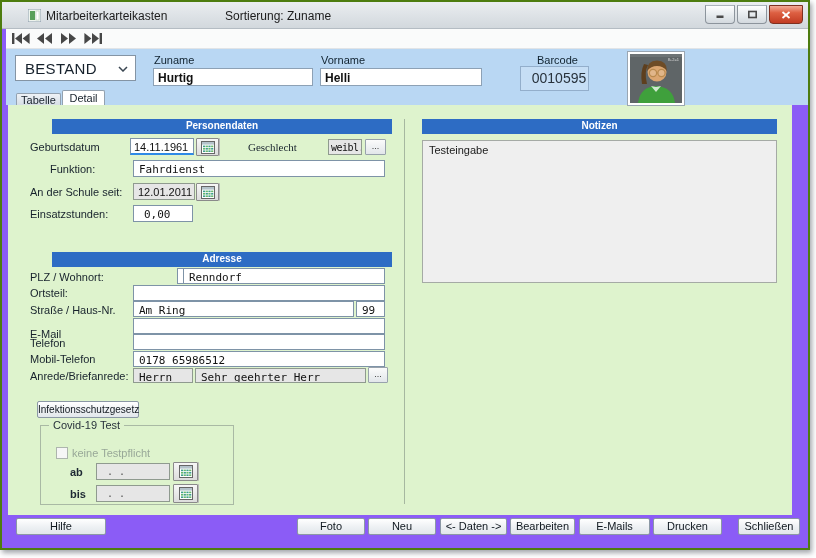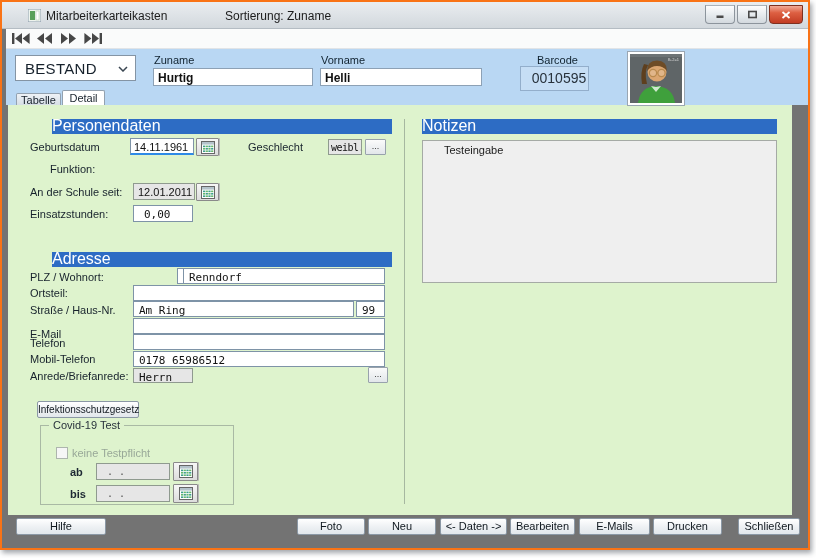--- a/index.html
+++ b/index.html
@@ -1,20 +1,20 @@
 <!DOCTYPE html>
 <html><head>
 <meta charset="utf-8">
 <style>
   * { box-sizing: border-box; margin:0; padding:0; }
   html,body { width:816px; height:558px; background:#fff; overflow:hidden;
     font-family:"Liberation Sans", sans-serif; position:relative; }
 
   .window { position:absolute; left:0; top:0; width:810px; height:550px;
-    border:2px solid #f97316; background:#737373;
+    border:2px solid #4d7c0f; background:#8b5cf6;
     box-shadow:2px 3px 5px rgba(50,60,70,.45); }
 
   
   .titlebar { position:absolute; left:0; top:0; width:806px; height:27px;
     background:linear-gradient(#eaedf0,#d2d8dd); border-bottom:1px solid #b4bcc3; }
   .title-text { position:absolute; top:7px; font-size:12px; color:#1b1b1b; white-space:nowrap; }
   .app-icon { position:absolute; left:26px; top:7px; width:13px; height:13px; }
   .winbtn { position:absolute; top:3px; height:19px; border:1px solid #8c949c; border-top:1px solid #aab2ba;
     border-radius:0 0 4px 4px; background:linear-gradient(#fdfdfe,#e9edf0 45%,#d3d9de);
     display:flex; align-items:center; justify-content:center; cursor:default; }
@@ -41,35 +41,35 @@
 
   
   .tab { position:absolute; font-size:11px; text-align:center; color:#18222c;
     border:1px solid #93a1af; border-bottom:none; border-radius:2px 2px 0 0; }
   .tab.inactive { left:14px; top:91px; width:45px; height:12px; line-height:12px;
     background:linear-gradient(#eef2f6,#d6deE6); }
   .tab.active { left:60px; top:88px; width:43px; height:15px; line-height:15px; background:#fff; z-index:3; }
 
   
   .page { position:absolute; left:6px; top:103px; width:784px; height:410px; background:#def3cd; }
-  .secbar { position:absolute; height:15px; background:#2d6cc4; color:#fff; font-weight:normal;
-    font-size:16px; text-align:left; line-height:14px; }
+  .secbar { position:absolute; height:15px; background:#2d6cc4; color:#fff; font-weight:bold;
+    font-size:10px; text-align:center; line-height:14px; }
   .lbl { position:absolute; font-size:11px; color:#17222c; white-space:nowrap; }
   .inp { position:absolute; background:#fff; border:1px solid #7e93a7; height:17px;
     font:11px "DejaVu Sans Mono", monospace; color:#111; padding:2px 0 0 5px; white-space:pre; overflow:hidden; }
   .inp.sans { font-family:"Liberation Sans",sans-serif; font-size:11px; }
   .inp.gray { background:#e6e6e6; border-color:#8f9a8f; }
   .calbtn { position:absolute; width:23px; height:18px; border:1px solid #8a8a8a; border-radius:1px;
     background:linear-gradient(#f7f7f7,#dcdcdc); display:flex; align-items:center; justify-content:center;
     box-shadow:1px 0 0 #b8b8b8; }
   .dotsbtn { position:absolute; width:21px; height:16px; border:1px solid #98a2ac; border-radius:1px;
     background:linear-gradient(#fbfbfb,#e2e6ea); font-size:9px; color:#333; text-align:center; line-height:13px; }
   .divider { position:absolute; left:396px; top:14px; width:1px; height:385px; background:#a6b7a0; }
   .notes-area { position:absolute; left:414px; top:35px; width:355px; height:143px;
-    background:#efefef; border:1px solid #a5aaa5; font-size:11px; color:#1a1a1a; padding:3px 21px; }
+    background:#efefef; border:1px solid #a5aaa5; font-size:11px; color:#1a1a1a; padding:3px 6px; }
 
   .push-btn { position:absolute; height:17px; background:linear-gradient(#ffffff,#edf0f3 55%,#e2e7eb);
     border:1px solid #8b98a5; border-radius:2px; font-size:11px; color:#10181f;
     text-align:center; line-height:15px; white-space:nowrap; }
 
   
   .groupbox { position:absolute; left:32px; top:320px; width:194px; height:80px;
     border:1px solid #a9b9a4; }
   .legend { position:absolute; left:8px; top:-7px; background:#def3cd; padding:0 4px;
     font-size:11px; color:#28323c; }
@@ -201,25 +201,26 @@
           <g fill="#67b86b">
             <rect x="4.7" y="4.6" width="2.2" height="1.6"></rect>
             <rect x="10.1" y="4.6" width="2.2" height="1.6"></rect>
             <rect x="2" y="7" width="2.2" height="1.6"></rect>
             <rect x="7.4" y="7" width="2.2" height="1.6"></rect>
             <rect x="4.7" y="9.4" width="2.2" height="1.6"></rect>
             <rect x="10.1" y="9.4" width="2.2" height="1.6"></rect>
           </g>
         </svg>
     </div>
-    <span class="lbl" style="left:240px;top:36px;">Geschlecht</span>
+    <span class="lbl" style="left:240px;top:36px;font-family:Liberation Serif, serif;">Geschlecht</span>
     <div class="inp gray" style="left:320px;top:34px;width:34px;height:16px;font-size:10px;letter-spacing:-0.5px;padding:2px 0 0 2px;">weibl.</div>
     <div class="dotsbtn" style="left:357px;top:34px;">...</div>
 
     <span class="lbl" style="left:22px;top:58px;margin-left:20px;">Funktion:</span>
+    <div class="inp" style="left:125px;top:55px;width:252px;">Fahrdienst</div>
 
     <span class="lbl" style="left:22px;top:81px;">An der Schule seit:</span>
     <div class="inp sans gray" style="left:125px;top:78px;width:62px;padding-left:4px;">12.01.2011</div>
     <div class="calbtn" style="left:188px;top:78px;">
       <svg width="14" height="13" viewBox="0 0 14 13">
           <rect x="0.5" y="0.5" width="13" height="12" fill="#fff" stroke="#666"></rect>
           <rect x="1" y="1" width="12" height="2.6" fill="#b4c3cb"></rect>
           <g fill="#3f9e8f">
             <rect x="2" y="4.6" width="2.2" height="1.6"></rect>
             <rect x="7.4" y="4.6" width="2.2" height="1.6"></rect>
@@ -259,20 +260,21 @@
     <div class="inp" style="left:125px;top:213px;width:252px;height:16px;"></div>
 
     <span class="lbl" style="left:22px;top:232px;">Telefon</span>
     <div class="inp" style="left:125px;top:229px;width:252px;height:16px;"></div>
 
     <span class="lbl" style="left:22px;top:248px;">Mobil-Telefon</span>
     <div class="inp" style="left:125px;top:246px;width:252px;height:16px;">0178 65986512</div>
 
     <span class="lbl" style="left:22px;top:265px;">Anrede/Briefanrede:</span>
     <div class="inp gray" style="left:125px;top:263px;width:60px;height:15px;">Herrn</div>
+    <div class="inp gray" style="left:187px;top:263px;width:171px;height:15px;">Sehr geehrter Herr</div>
     <div class="dotsbtn" style="left:360px;top:262px;width:20px;">...</div>
 
     <div class="push-btn" style="left:29px;top:296px;width:102px;font-size:10px;text-align:right;">Infektionsschutzgesetz</div>
 
     <div class="groupbox">
       <span class="legend">Covid-19 Test</span>
       <div class="checkbox" style="left:15px;top:21px;"></div>
       <span class="lbl disabled-lbl" style="left:31px;top:21px;">keine Testpflicht</span>
 
       <span class="covid-lbl" style="left:29px;top:40px;">ab</span>

